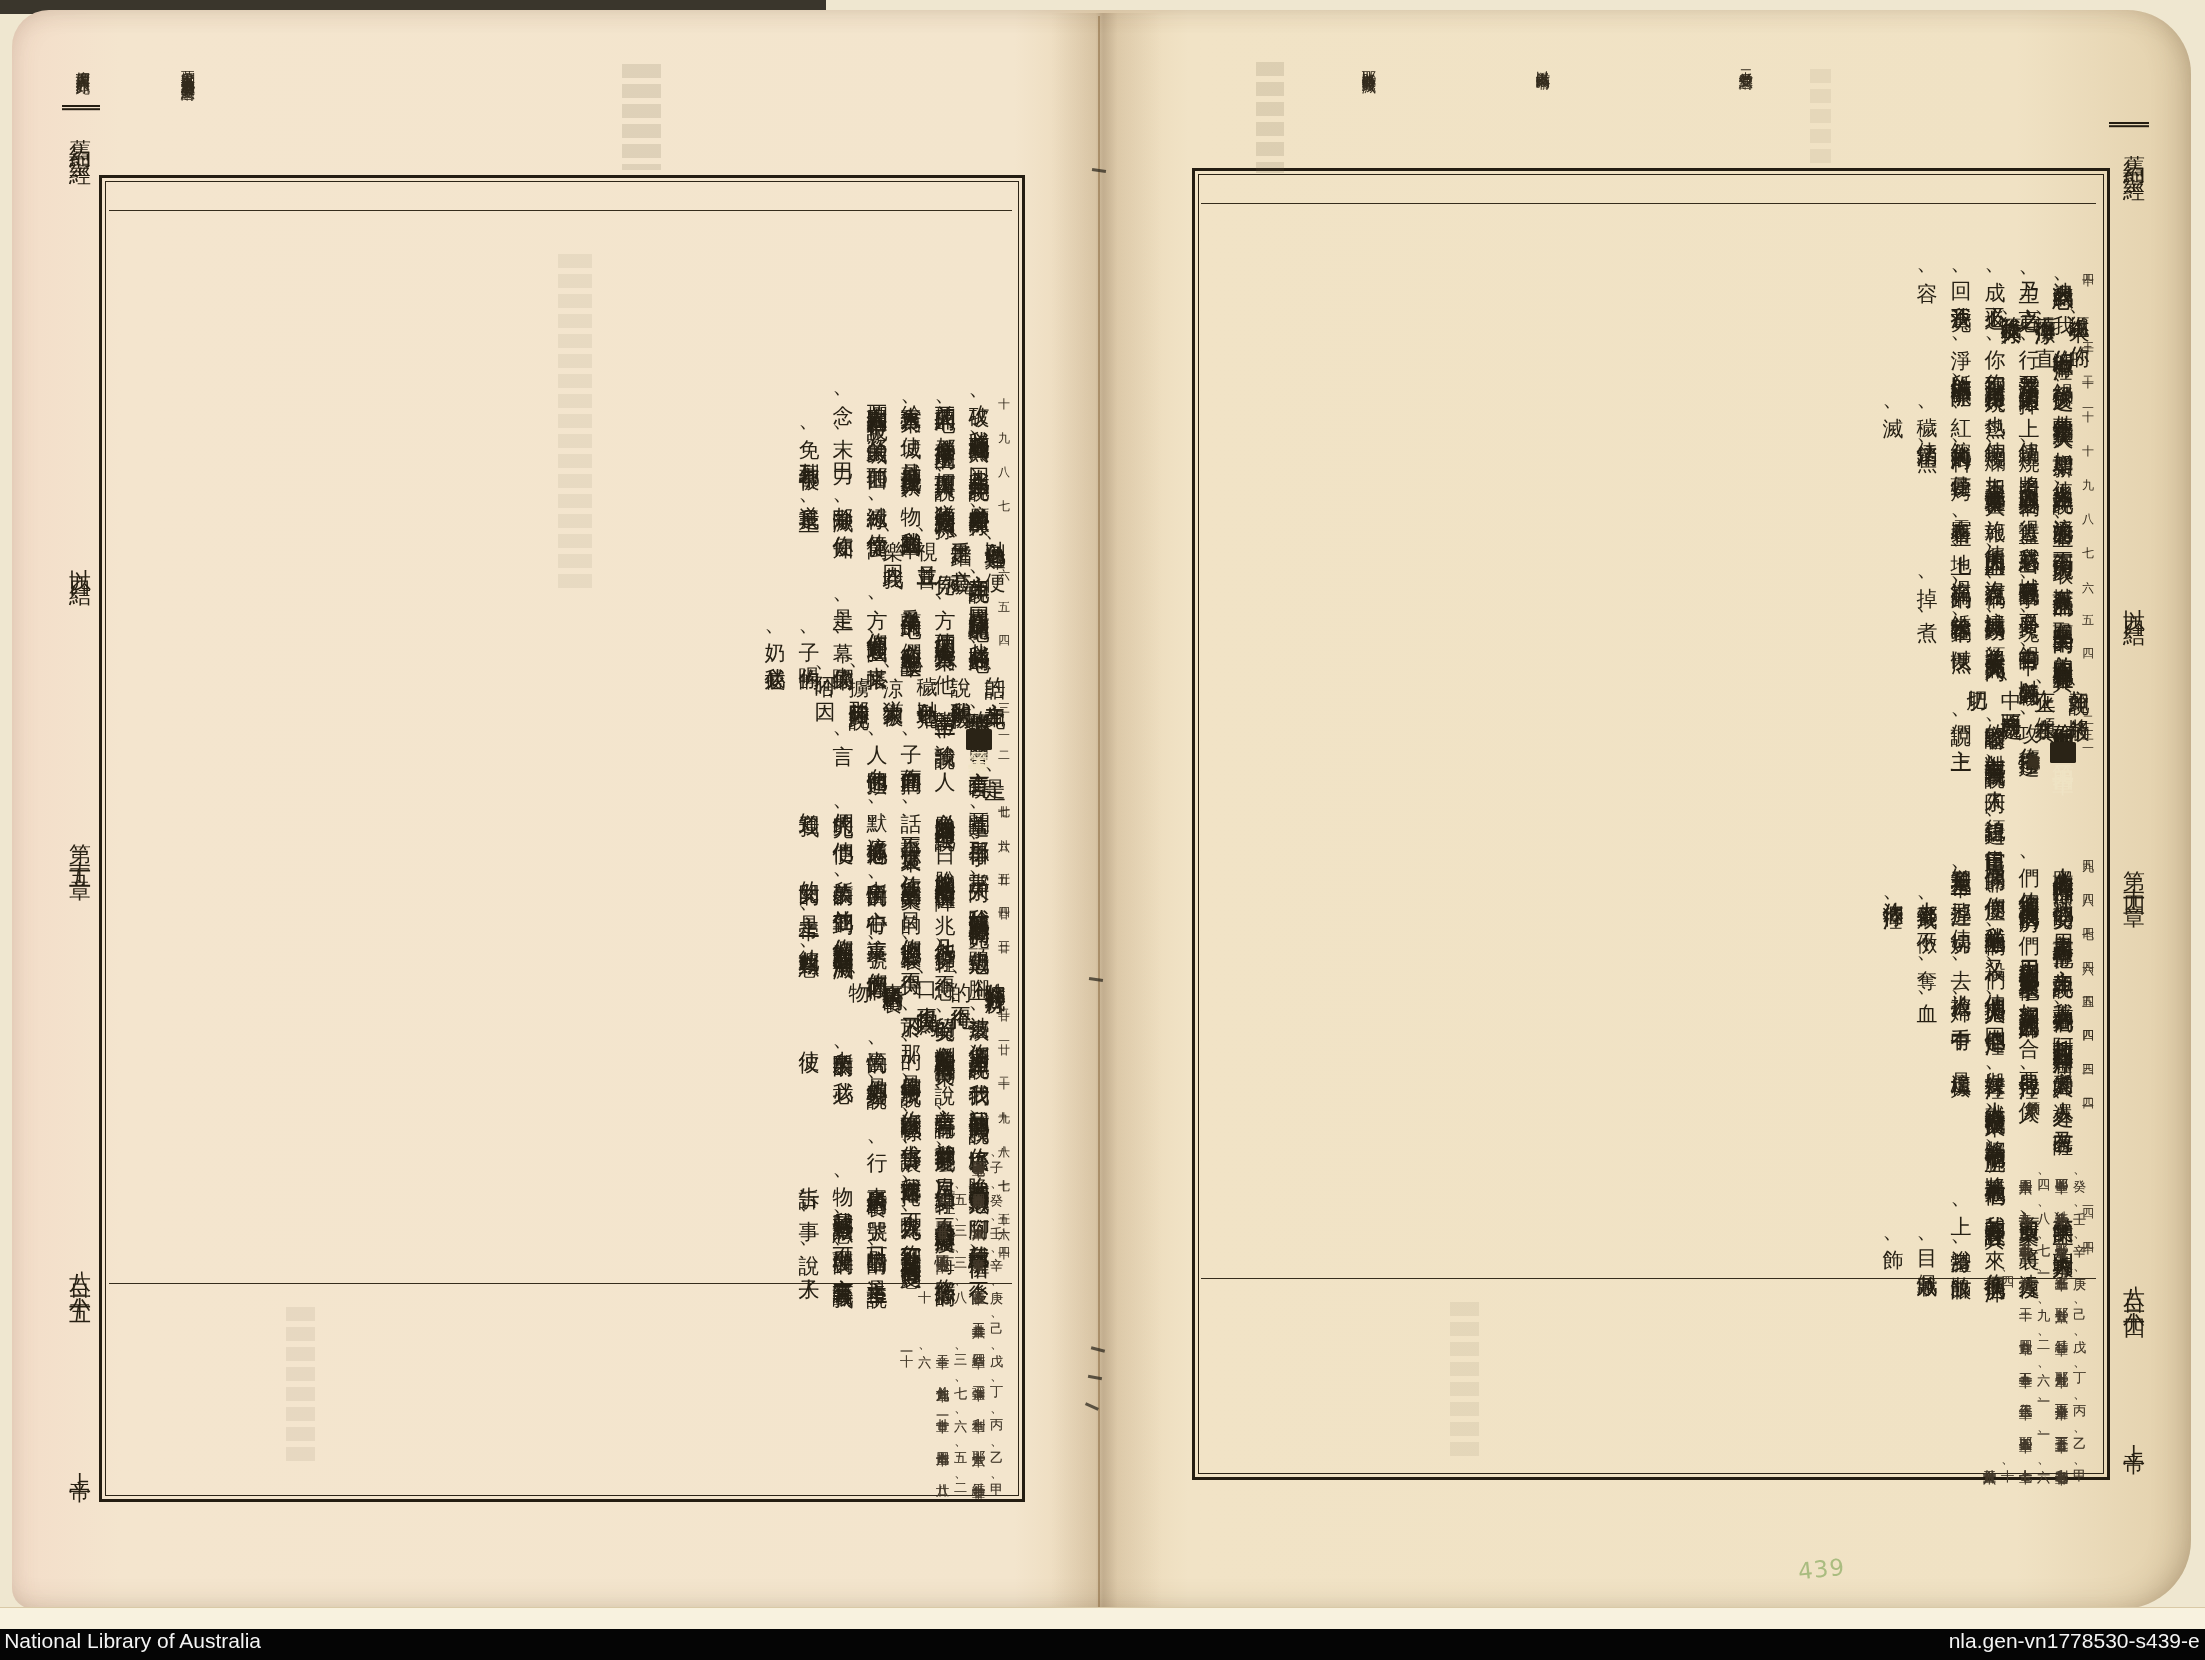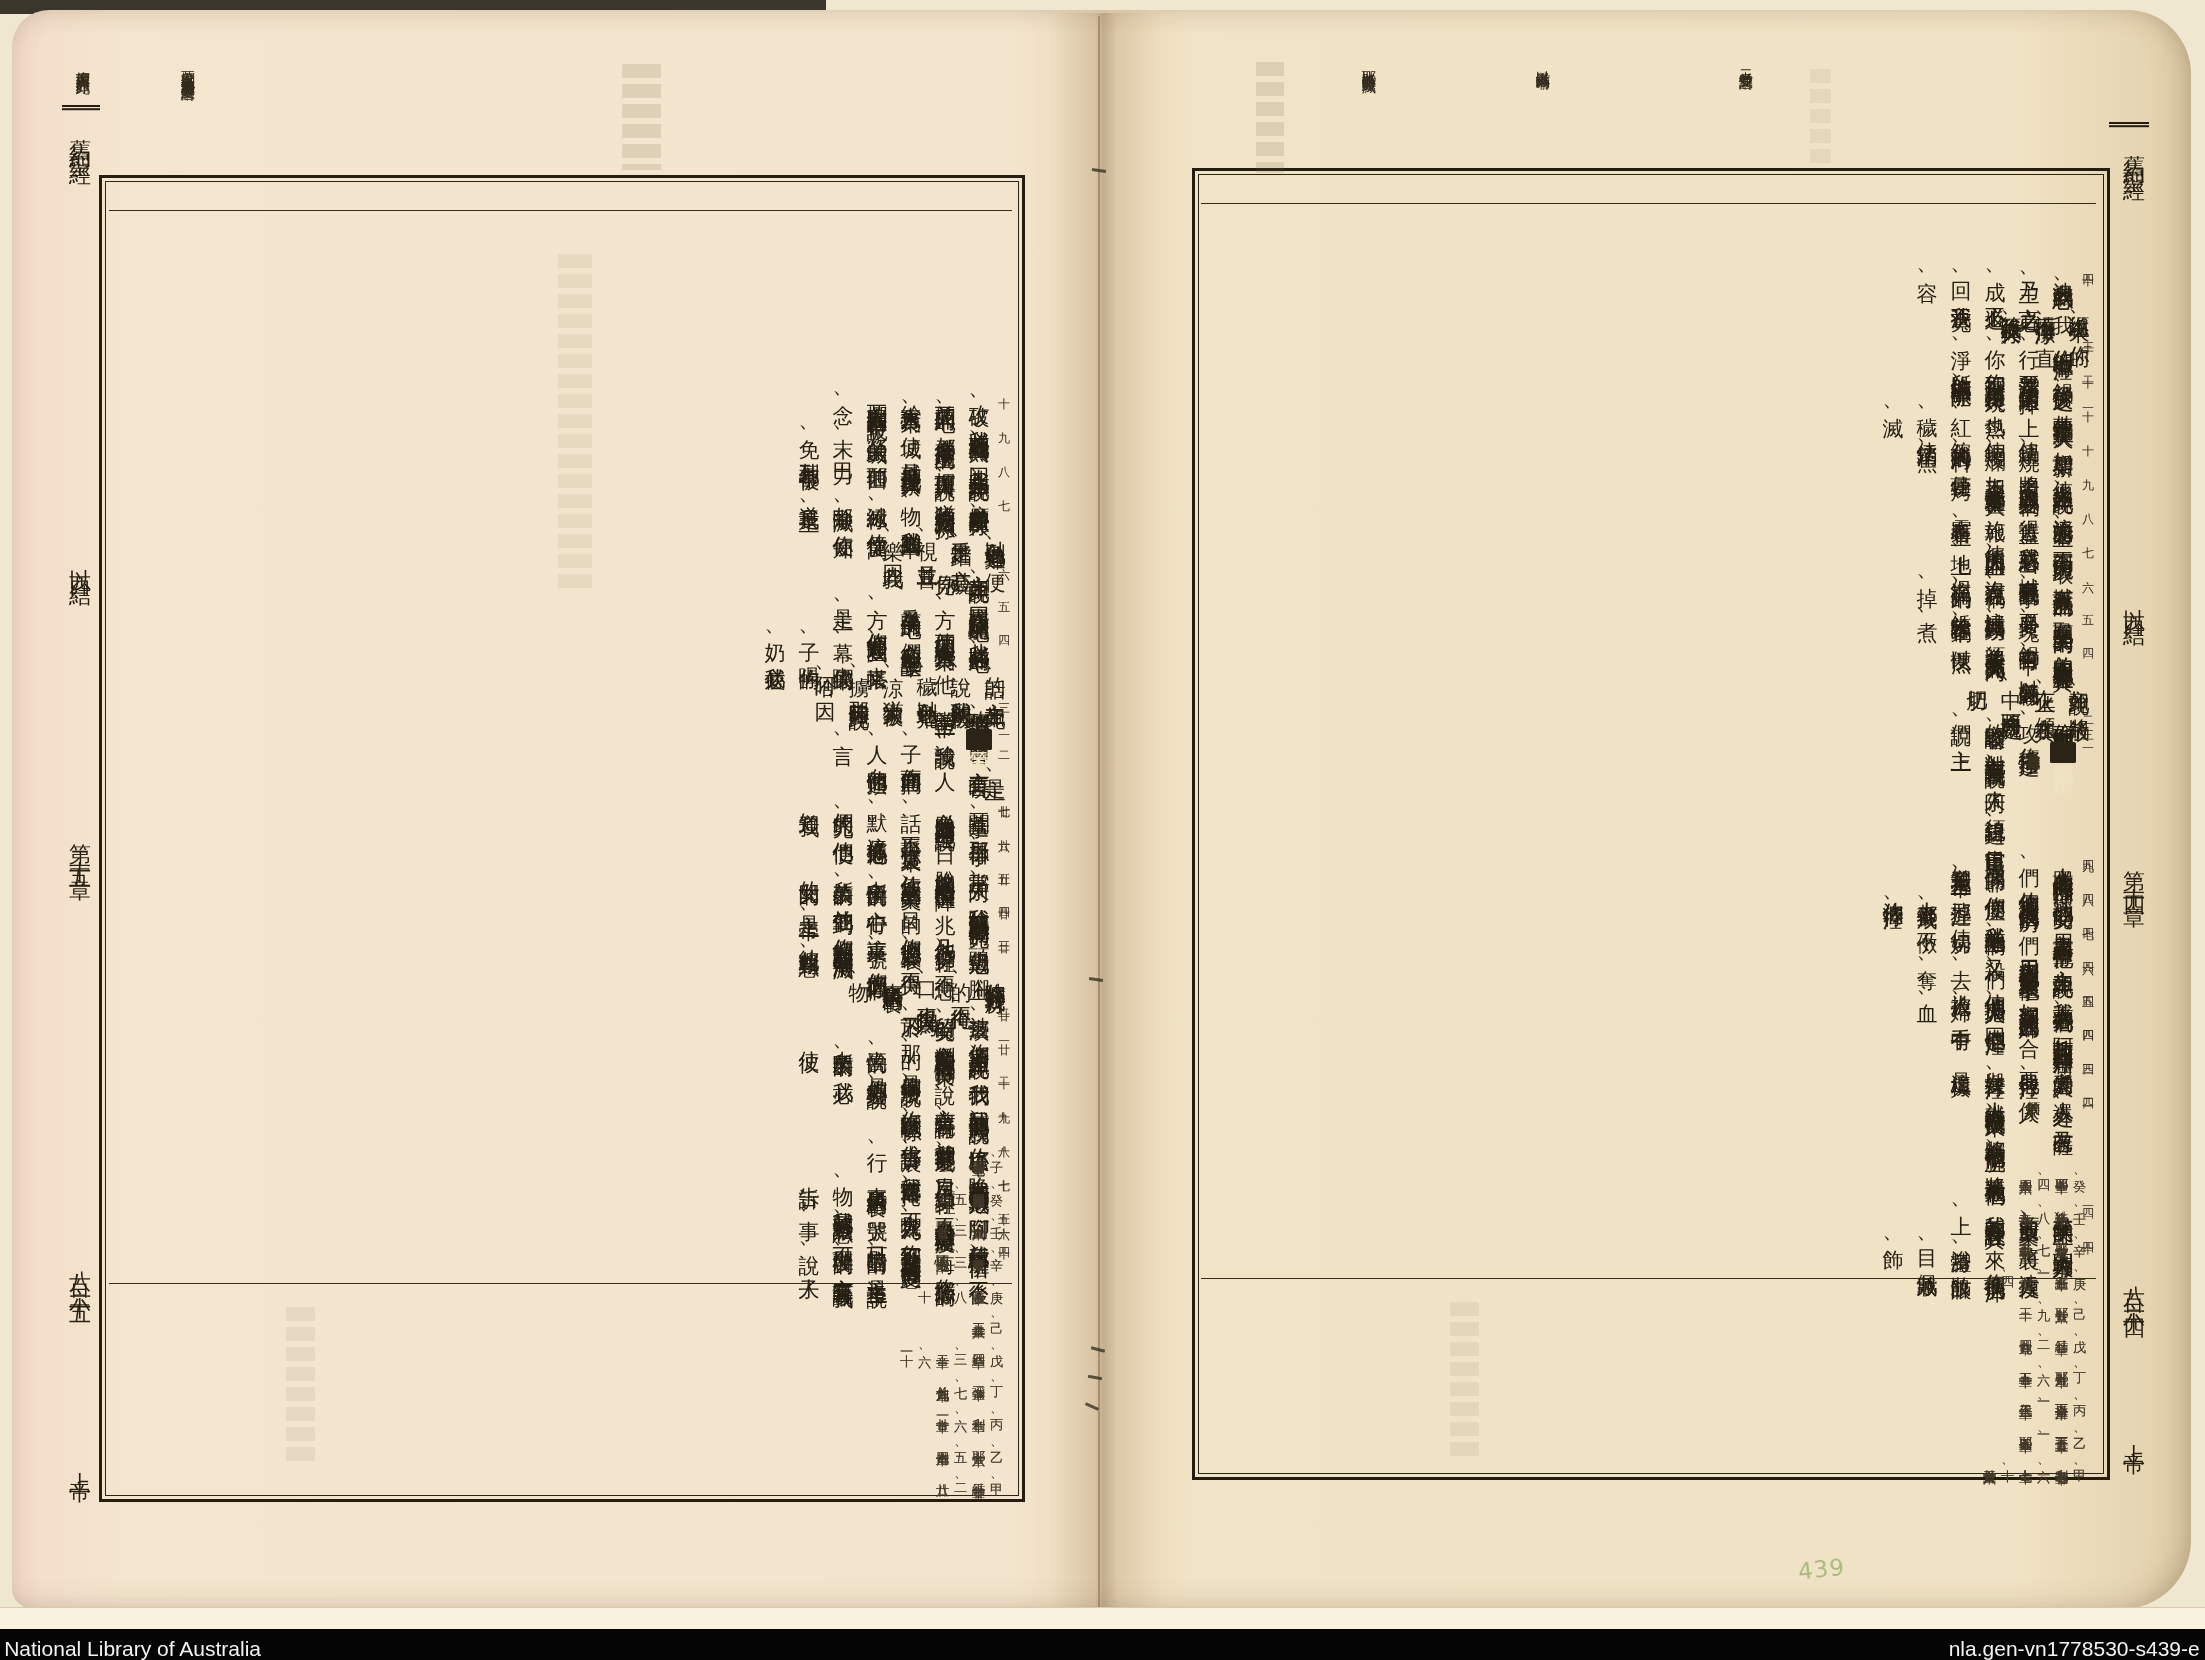--- a/index.html
+++ b/index.html
@@ -77,21 +77,21 @@
            font-size:14.3px;line-height:18px;letter-spacing:1.1px;height:114px;color:#332b1d;top:59px;}
   .ghost{position:absolute;opacity:.5;filter:blur(0.5px);
          background:repeating-linear-gradient(to bottom,rgba(104,92,66,.30) 0 13.8px,rgba(104,92,66,0) 13.8px 20px);}
 
   
   .pencil{position:absolute;left:1798px;top:1556px;font-family:"DejaVu Sans",sans-serif;
           font-size:23px;color:#93b06a;opacity:.75;transform:rotate(-6deg);letter-spacing:1.1px;}
 
   
   .bar{position:absolute;left:0;top:1629px;width:2205px;height:32px;background:#050505;
-       display:flex;justify-content:space-between;align-items:flex-end;
+       display:flex;justify-content:space-between;align-items:flex-start;
        font-family:"Liberation Sans","DejaVu Sans",sans-serif;color:#f4f4f4;}
   .bar .l{font-size:21px;margin-left:4.2px;}
   .bar .r{font-size:21px;margin-right:5.3px;}
 </style>
 </head>
 <body>
 
 <div id="canvas">
 
   <div class="dark-sliver"></div>

